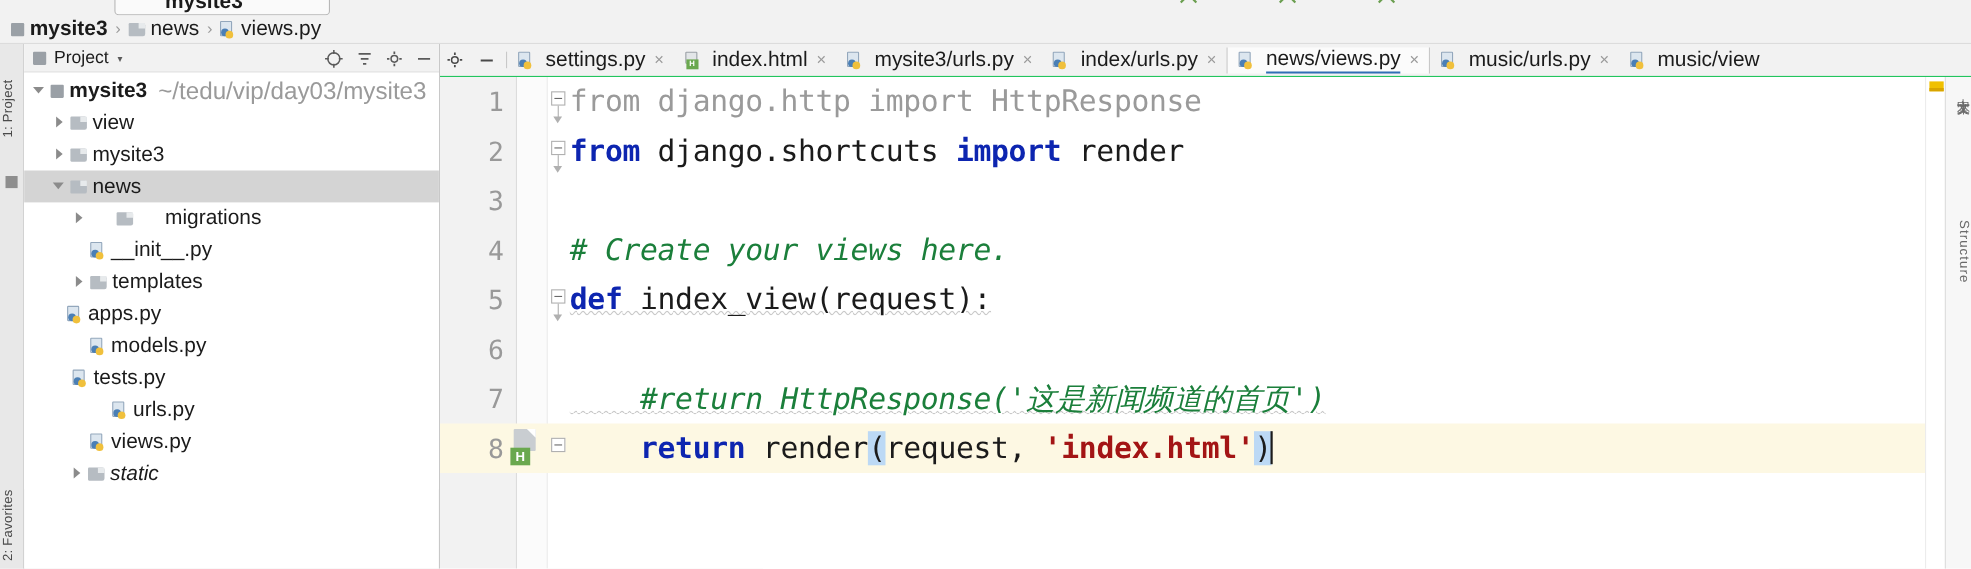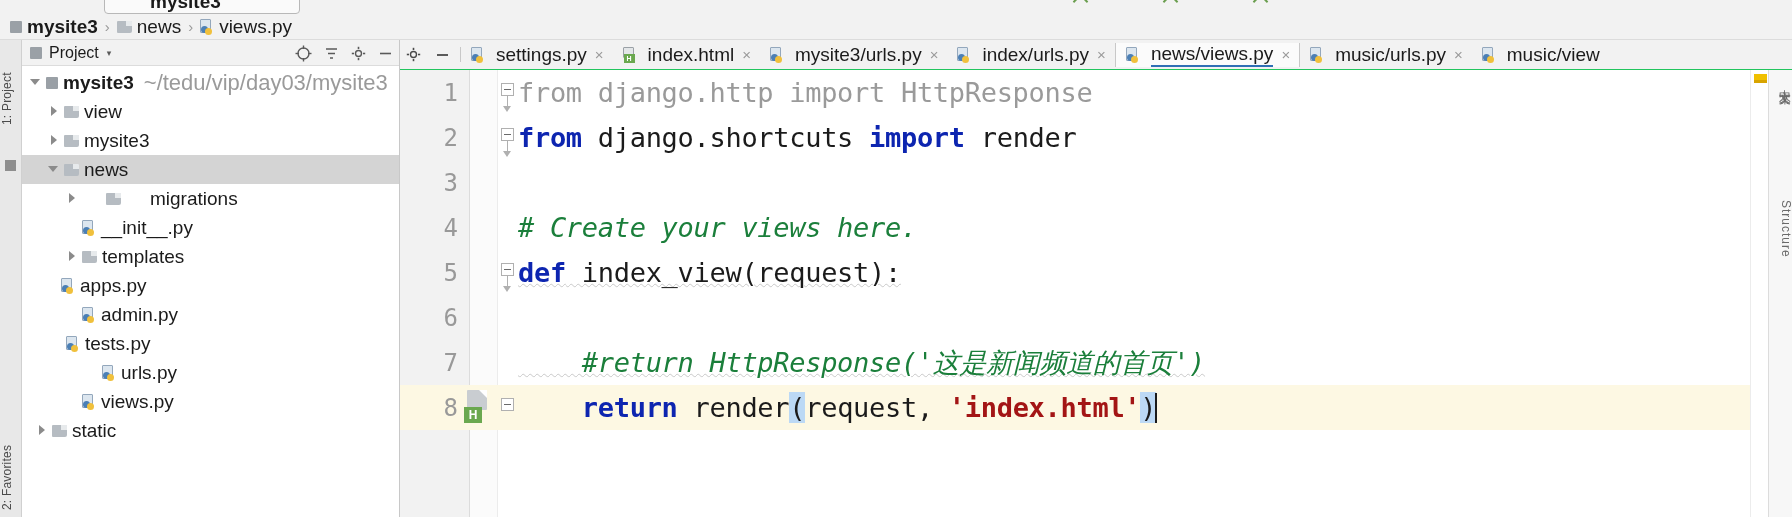--- a/index.html
+++ b/index.html
@@ -372,21 +372,21 @@
           </span>
           <span class="tree-label">apps.py</span>
         </div>
         <div class="tree-row" style="padding-left: 44px;">
           <span class="tw "></span>
           <span class="ico ico-py">
             <span class="sheet"></span>
             <span class="dot-b"></span>
             <span class="dot-y"></span>
           </span>
-          <span class="tree-label">admin.py</span>
+          <span class="tree-label">models.py</span>
         </div>
         <div class="tree-row" style="padding-left: 28px;">
           <span class="tw "></span>
           <span class="ico ico-py">
             <span class="sheet"></span>
             <span class="dot-b"></span>
             <span class="dot-y"></span>
           </span>
           <span class="tree-label">tests.py</span>
         </div>
@@ -401,21 +401,21 @@
         </div>
         <div class="tree-row" style="padding-left: 44px;">
           <span class="tw "></span>
           <span class="ico ico-py">
             <span class="sheet"></span>
             <span class="dot-b"></span>
             <span class="dot-y"></span>
           </span>
           <span class="tree-label">views.py</span>
         </div>
-        <div class="tree-row" style="padding-left: 14px;">
+        <div class="tree-row" style="padding-left: 42px; font-style: italic;">
           <span class="tw closed"></span>
           <span class="ico ico-folder"></span>
           <span class="tree-label">static</span>
         </div>
       </div>
   </div>
 
   <div class="editor-area">
     <div class="tabbar">
       <div class="tabbar-left">

